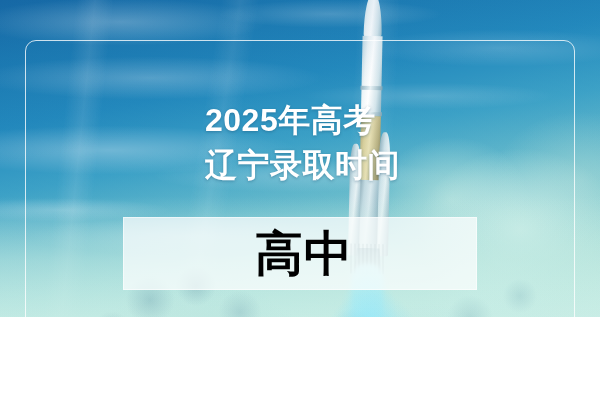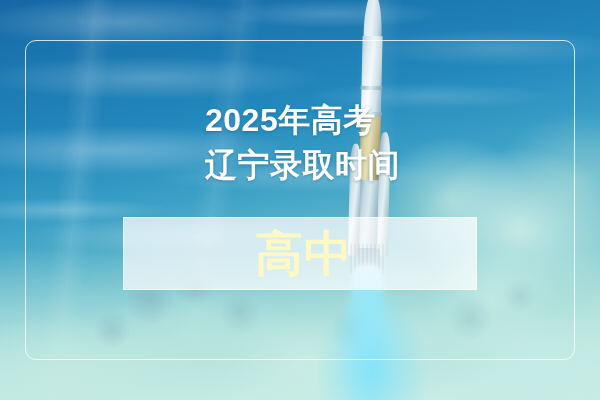--- a/index.html
+++ b/index.html
@@ -3,21 +3,21 @@
 <meta charset="utf-8">
 <style>
   html, body {
     margin: 0;
     padding: 0;
     background: #ffffff;
   }
   #stage {
     position: relative;
     width: 600px;
-    height: 400px;
+    height: 317px;
     overflow: hidden;
     font-family: "Liberation Sans", "DejaVu Sans", sans-serif;
     background: #1b7fb8;
   }
 
   
   .bg-layer {
     position: absolute;
     inset: 0;
   }
@@ -206,21 +206,21 @@
   }
   .band-label {
     position: absolute;
     left: 255px;
     top: 219px;
     width: 220px;
     font-size: 48px;
     font-weight: bold;
     line-height: 70px;
     letter-spacing: 1px;
-    color: #fef9c3;
+    color: #000000;
   }
 </style>
 </head>
 <body>
 
 <div id="stage">
 
   <div class="bg-layer sky"></div>
   <div class="bg-layer sky-clouds"></div>
   <div class="bg-layer sky-streaks"></div>

